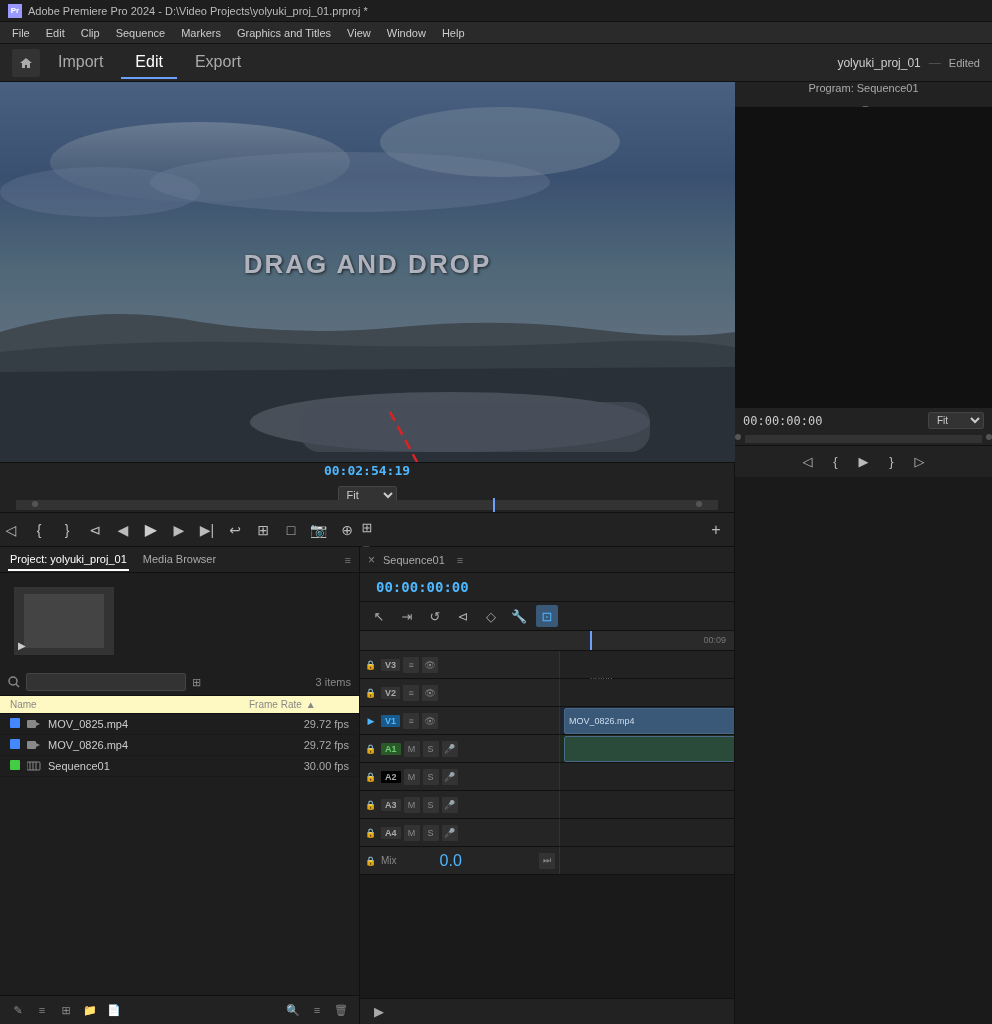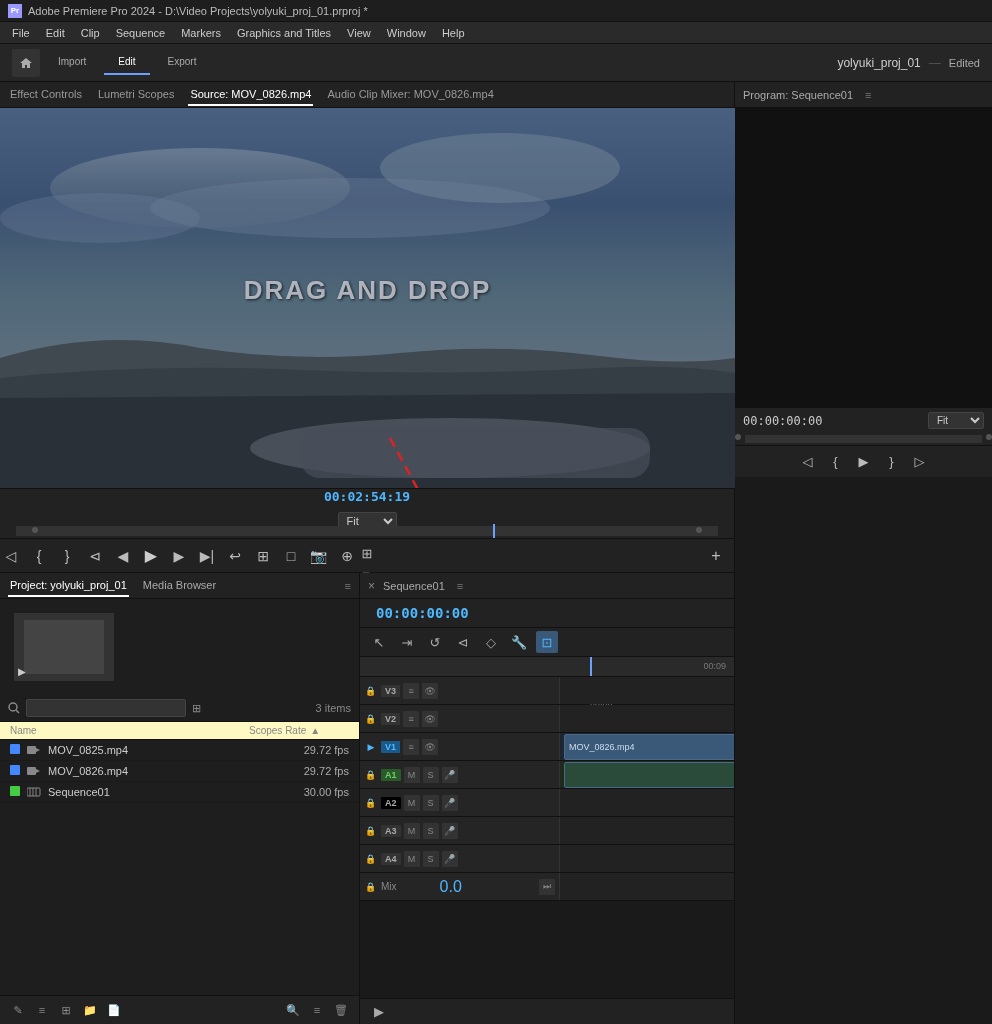--- a/index.html
+++ b/index.html
@@ -11,21 +11,21 @@
     #title-bar .title-text { font-size: 11px; color: #bbb; }
 
     
     #menu-bar { background: #2a2a2a; height: 22px; display: flex; align-items: center; padding: 0 4px; border-bottom: 1px solid #111; }
     #menu-bar .menu-item { padding: 2px 8px; font-size: 11px; color: #ccc; cursor: pointer; }
 
     
     #header-nav { background: #262626; height: 38px; display: flex; align-items: center; padding: 0 12px; border-bottom: 1px solid #111; justify-content: space-between; }
     .nav-left { display: flex; align-items: center; gap: 4px; }
     .nav-home { width: 28px; height: 28px; display: flex; align-items: center; justify-content: center; background: #333; border-radius: 2px; cursor: pointer; }
-    .nav-tab { padding: 6px 14px; font-size: 10px; color: #aaa; cursor: pointer; border-bottom: 2px solid transparent; }
+    .nav-tab { padding: 6px 14px; font-size: 16px; color: #aaa; cursor: pointer; border-bottom: 2px solid transparent; }
     .nav-tab.active { color: #fff; border-bottom: 2px solid #6ca0ff; }
     .nav-right { display: flex; align-items: center; gap: 8px; font-size: 12px; color: #aaa; }
     .nav-right .project-name { color: #ccc; }
     .nav-right .edited-badge { color: #aaa; font-size: 11px; }
 
     
     #main { display: flex; height: calc(1024px - 82px); }
 
     
     #left-panel { width: 735px; display: flex; flex-direction: column; border-right: 1px solid #111; }
@@ -101,21 +101,21 @@
     .track-btn { width: 16px; height: 16px; display: flex; align-items: center; justify-content: center; font-size: 9px; color: #888; cursor: pointer; background: #333; border-radius: 1px; }
     .track-toggle-v { background: #1a5a8a; color: #4db8ff; font-size: 9px; font-weight: bold; padding: 1px 4px; border-radius: 1px; }
     .track-content { flex: 1; height: 100%; background: #222; position: relative; }
     .clip-block { position: absolute; height: 24px; top: 2px; background: #3a5878; border: 1px solid #4a6888; border-radius: 2px; display: flex; align-items: center; padding: 0 4px; font-size: 9px; color: #ccc; cursor: pointer; overflow: hidden; }
     .seq-bottom { display: flex; align-items: center; background: #222; height: 26px; border-top: 1px solid #111; padding: 0 8px; gap: 6px; }
     .mix-label { font-size: 10px; color: #888; }
     .mix-value { font-size: 16px; color: #4db8ff; padding-left: 40px; }
 
     
     #right-panel { width: 257px; background: #1a1a1a; display: flex; flex-direction: column; }
-    .program-tabs { display: flex; align-items: center; background: #222; height: 26px; border-bottom: 1px solid #111; padding: 0 8px; gap: 8px; }
+    .program-tabs { display: flex; align-items: center; background: #222; height: 26px; border-bottom: 1px solid #111; padding: 0 8px; gap: 8px; flex-direction: column; }
     .prog-tab { font-size: 11px; color: #aaa; }
     .prog-menu { color: #777; margin-left: 4px; }
     .program-video { flex: 0 0 300px; background: #000; position: relative; }
     .prog-video-bg { width: 100%; height: 300px; background: #111; }
     .program-controls { background: #222; padding: 4px 8px; display: flex; align-items: center; gap: 6px; }
     .prog-timecode { color: #ccc; font-size: 12px; font-family: monospace; }
     .prog-fit { background: #333; border: 1px solid #444; color: #ccc; font-size: 10px; padding: 1px 4px; border-radius: 2px; }
     .prog-progress { background: #222; padding: 2px 0; }
     .prog-track { height: 8px; background: #333; margin: 0 10px; position: relative; }
     .prog-dot-left { position: absolute; left: -10px; top: -1px; width: 6px; height: 6px; background: #555; border-radius: 50%; }
@@ -164,26 +164,20 @@
     <span style="color:#555">—</span>
     <span class="edited-badge">Edited</span>
   </div>
 </div>
 
 <div id="main">
 
   <div id="left-panel">
 
     <div id="source-monitor">
-      <div class="monitor-tabs">
-        <span class="monitor-tab">Effect Controls</span>
-        <span class="monitor-tab">Lumetri Scopes</span>
-        <span class="monitor-tab active">Source: MOV_0826.mp4</span>
-        <span class="monitor-tab">Audio Clip Mixer: MOV_0826.mp4</span>
-      </div>
 
       <div class="monitor-video">
         <div class="video-bg">
 
           <svg style="position:absolute;top:0;left:0;width:100%;height:100%" viewBox="0 0 735 380" preserveAspectRatio="none">
             <defs>
               <linearGradient id="skyGrad" x1="0" y1="0" x2="0" y2="1">
                 <stop offset="0%" stop-color="#4a6080"></stop>
                 <stop offset="25%" stop-color="#3a5070"></stop>
                 <stop offset="50%" stop-color="#506878"></stop>
@@ -288,21 +282,21 @@
               <line x1="8" y1="8" x2="11" y2="11" stroke="#888" stroke-width="1.5"></line>
             </svg>
           <input class="search-input" placeholder="" type="text" style="">
           <span style="color:#888; font-size:11px; cursor:pointer;">⊞</span>
           <span class="item-count">3 items</span>
         </div>
 
         <div class="project-list-header">
           <span class="col-name">Name</span>
           <span class="col-fr">
-            <span>Scopes Rate</span>
+            <span>Frame Rate</span>
             <span>▲</span>
           </span>
         </div>
 
         <div class="project-list">
           <div class="project-row">
             <div class="file-color" style="background:#4488ff;"></div>
             <div class="file-icon">
               <svg width="14" height="10" viewBox="0 0 14 10">
                   <rect width="9" height="8" x="0" y="1" rx="1" fill="#888"></rect>

